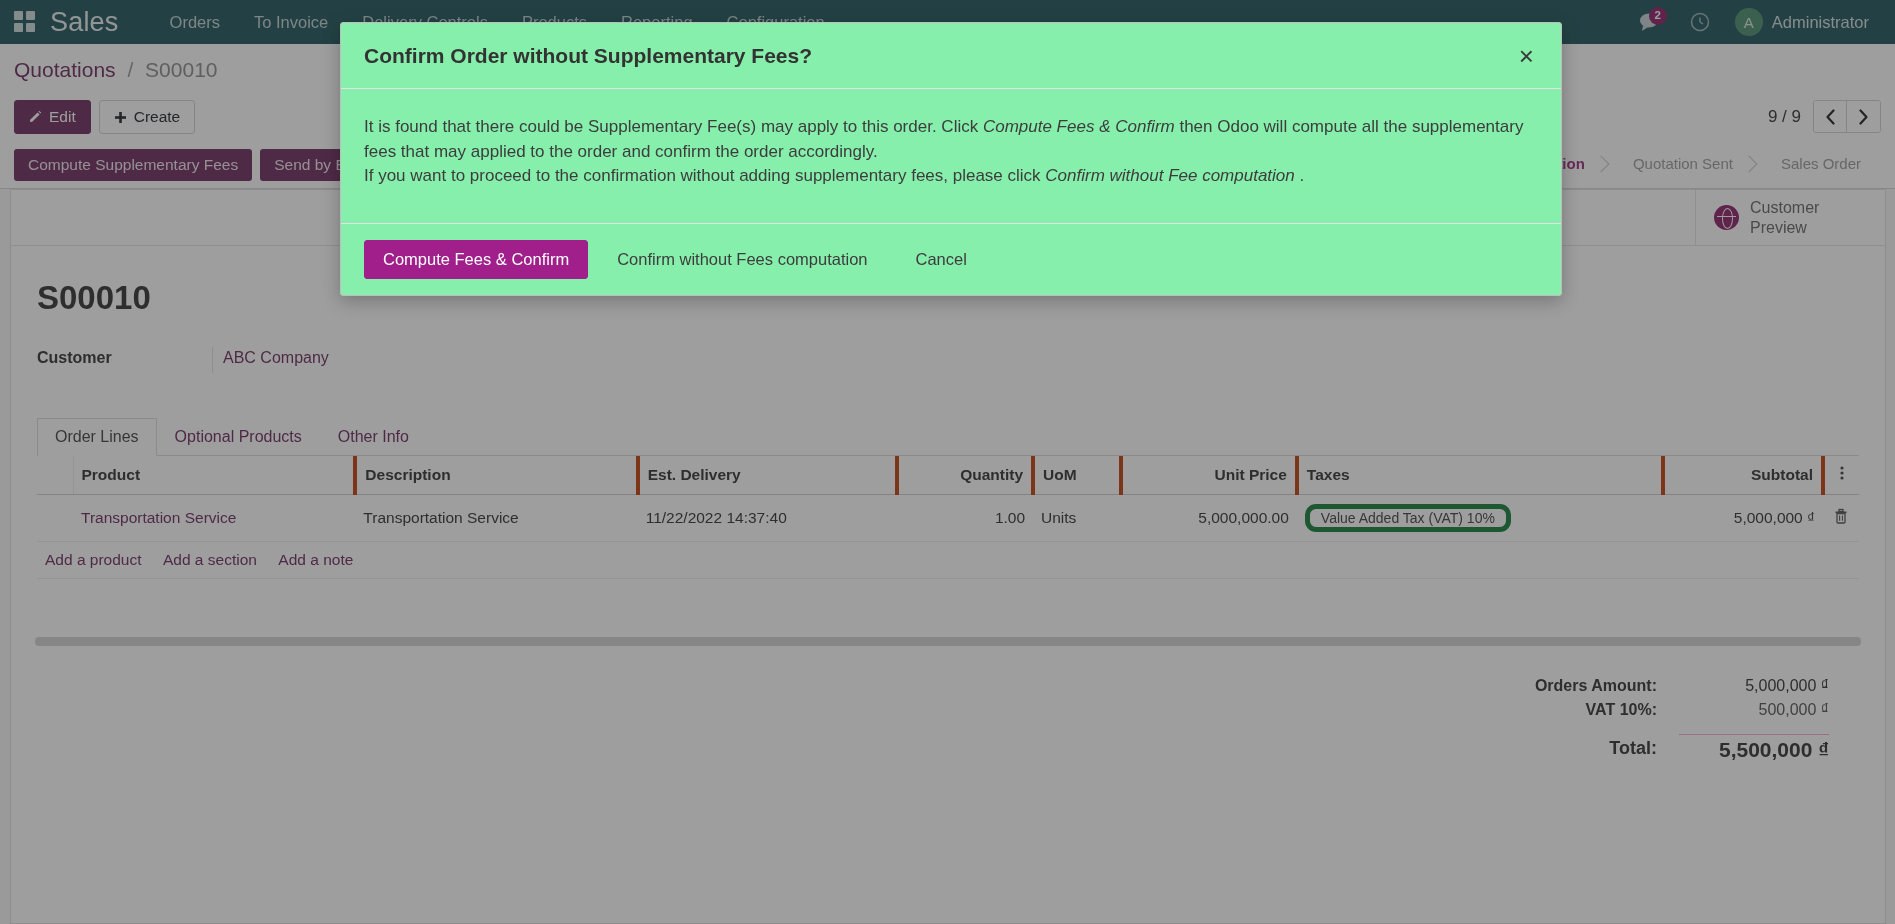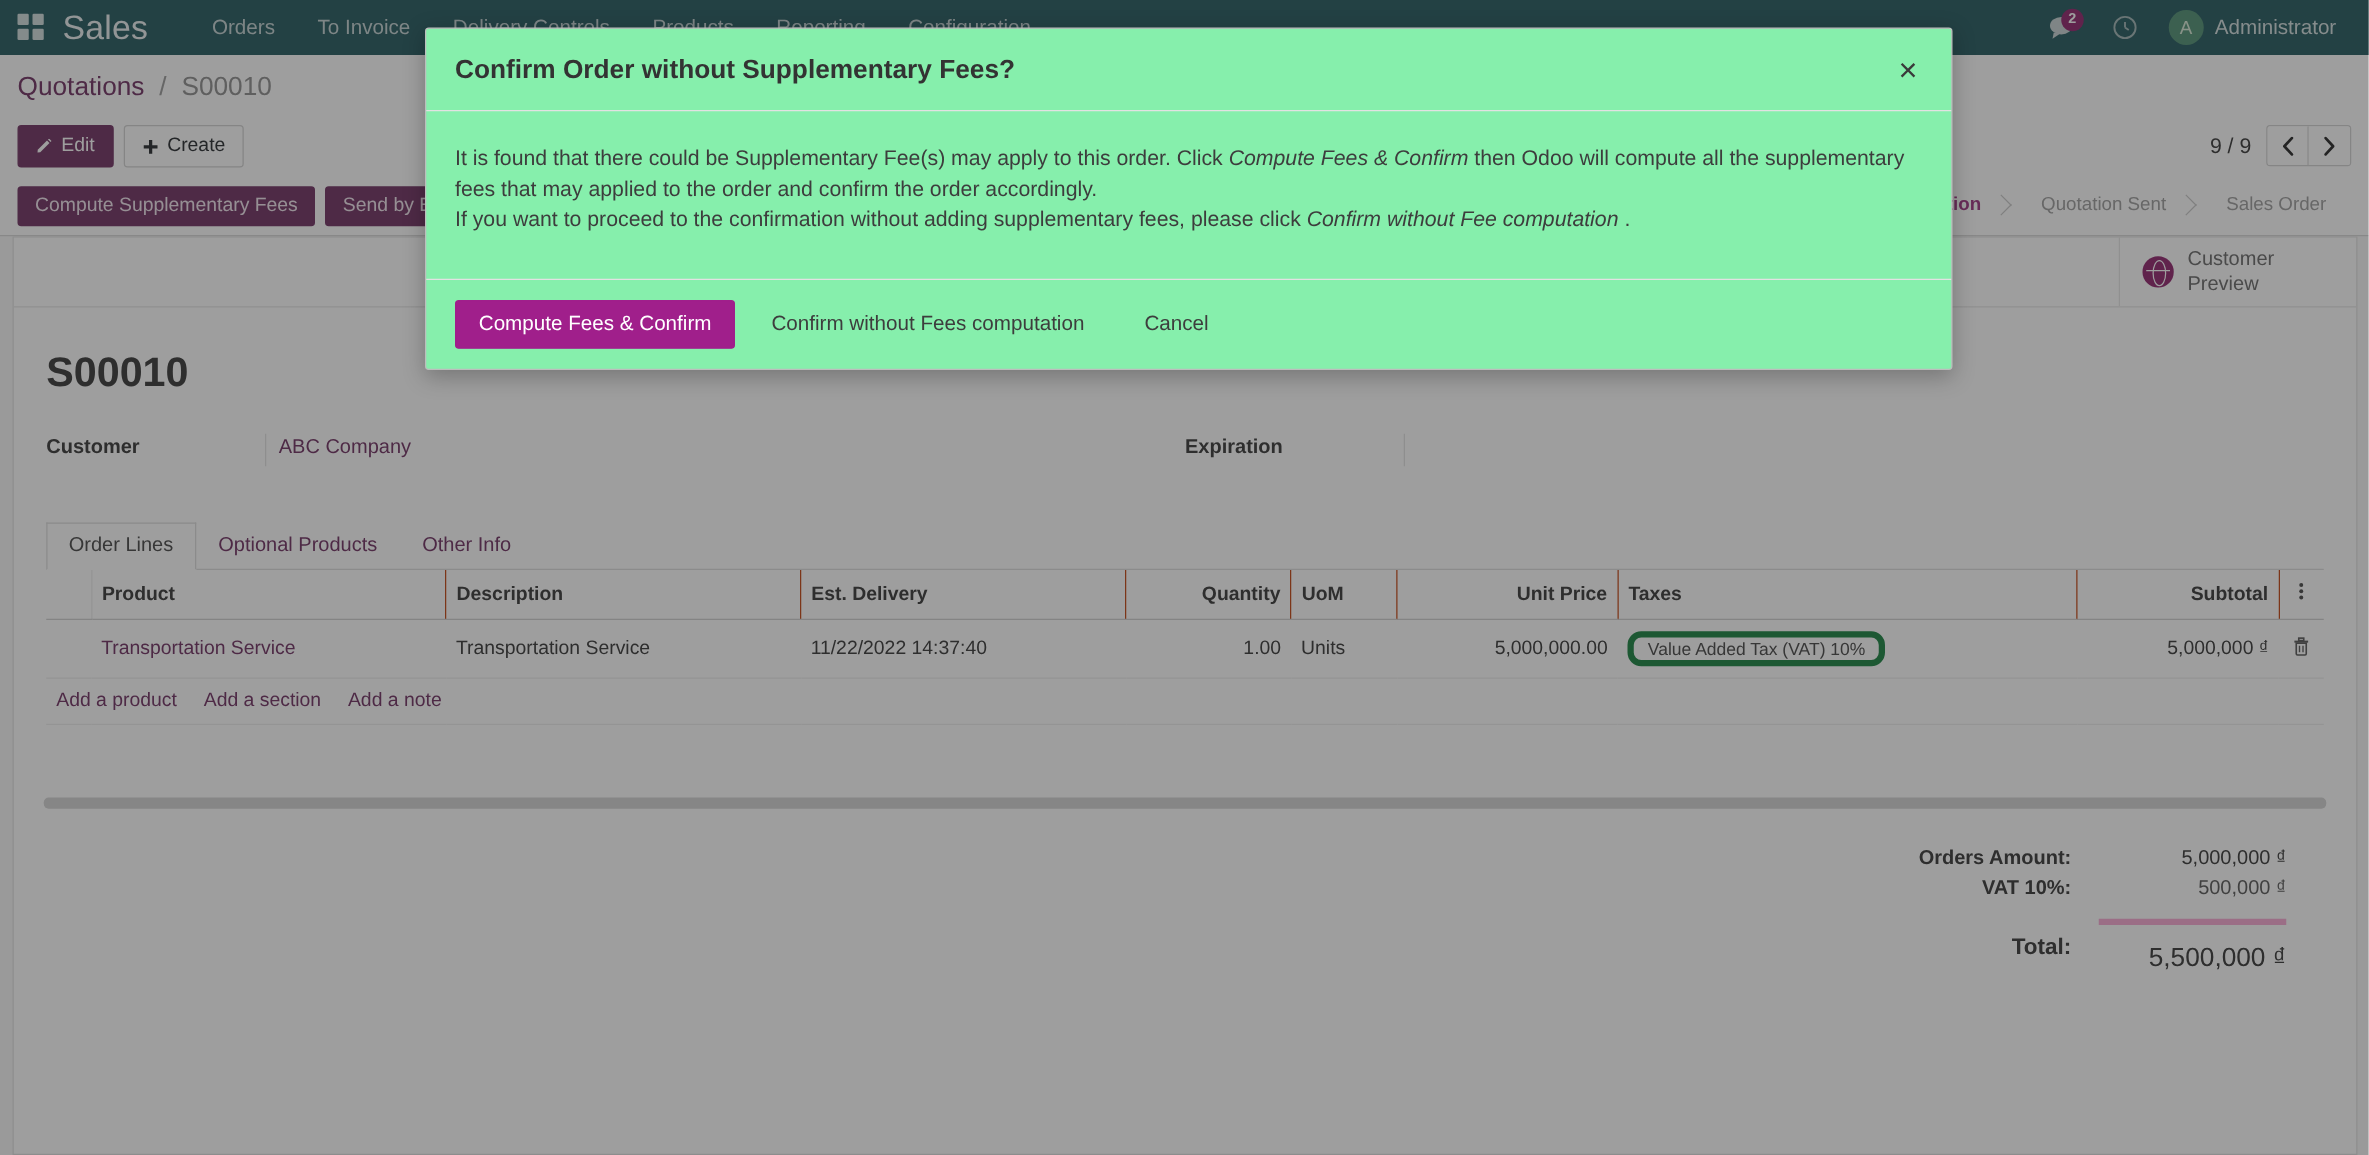--- a/index.html
+++ b/index.html
@@ -194,21 +194,21 @@
     color: #444; background: #fff;
     border-color: #dcdcdc; border-bottom: 1px solid #fff;
   }
 
   
   table.olines { width: 100%; border-collapse: collapse; }
   table.olines thead th {
     font-size: 15.5px; font-weight: bold; color: #333;
     padding: 9px 8px; border-bottom: 1px solid #cfcfcf;
     text-align: left; white-space: nowrap;
-    border-right: 1px solid #c2410c;
+    border-right: 4px solid #c2410c;
   }
   table.olines thead th.num { text-align: right; }
   table.olines thead th.handle { width: 36px; border-right: 1px solid #ededed; }
   table.olines thead th.opts { width: 36px; text-align: center; border-right: none; }
   table.olines tbody td {
     font-size: 15.5px; color: #333; padding: 9px 8px;
     border-bottom: 1px solid #ededed; white-space: nowrap;
   }
   table.olines tbody td.num { text-align: right; }
   .prod-link { color: #6d2c5f; cursor: pointer; }
@@ -231,22 +231,22 @@
   .totals-row {
     display: flex; justify-content: flex-end; align-items: center;
     font-size: 16px; padding: 3px 0;
   }
   .totals-label { width: 230px; text-align: right; font-weight: bold; color: #333; padding-right: 22px; }
   .totals-val { width: 150px; text-align: right; color: #333; }
   .totals-val.muted { color: #555; }
   .totals-row.grand { margin-top: 5px; padding-top: 7px; }
   .totals-row.grand .totals-label { font-size: 18px; }
   .totals-row.grand .totals-val {
-    font-size: 21px; font-weight: normal;
-    border-top: 5px solid #f9a8d4; padding-top: 15px;
+    font-size: 21px; font-weight: bold;
+    border-top: 1px solid #f9a8d4; padding-top: 3px;
   }
 
   
   .backdrop {
     position: absolute; inset: 0;
     background: rgba(40,40,40,.45);
     z-index: 40;
   }
   .modal {
     position: absolute; top: 22px; left: 340px;
@@ -395,24 +395,20 @@
       <div class="field-grid">
         <div class="field-col">
           <div class="field-row">
             <div class="field-label">Customer</div>
             <div class="field-value">
               <span class="field-link">ABC Company</span>
             </div>
           </div>
         </div>
         <div class="field-col">
-          <div class="field-row">
-            <div class="field-label">Expiration</div>
-            <div class="field-value"></div>
-          </div>
         </div>
       </div>
 
       <div class="notebook">
         <div class="tabs">
           <div class="tab active">Order Lines</div>
           <div class="tab">Optional Products</div>
           <div class="tab">Other Info</div>
         </div>
 

